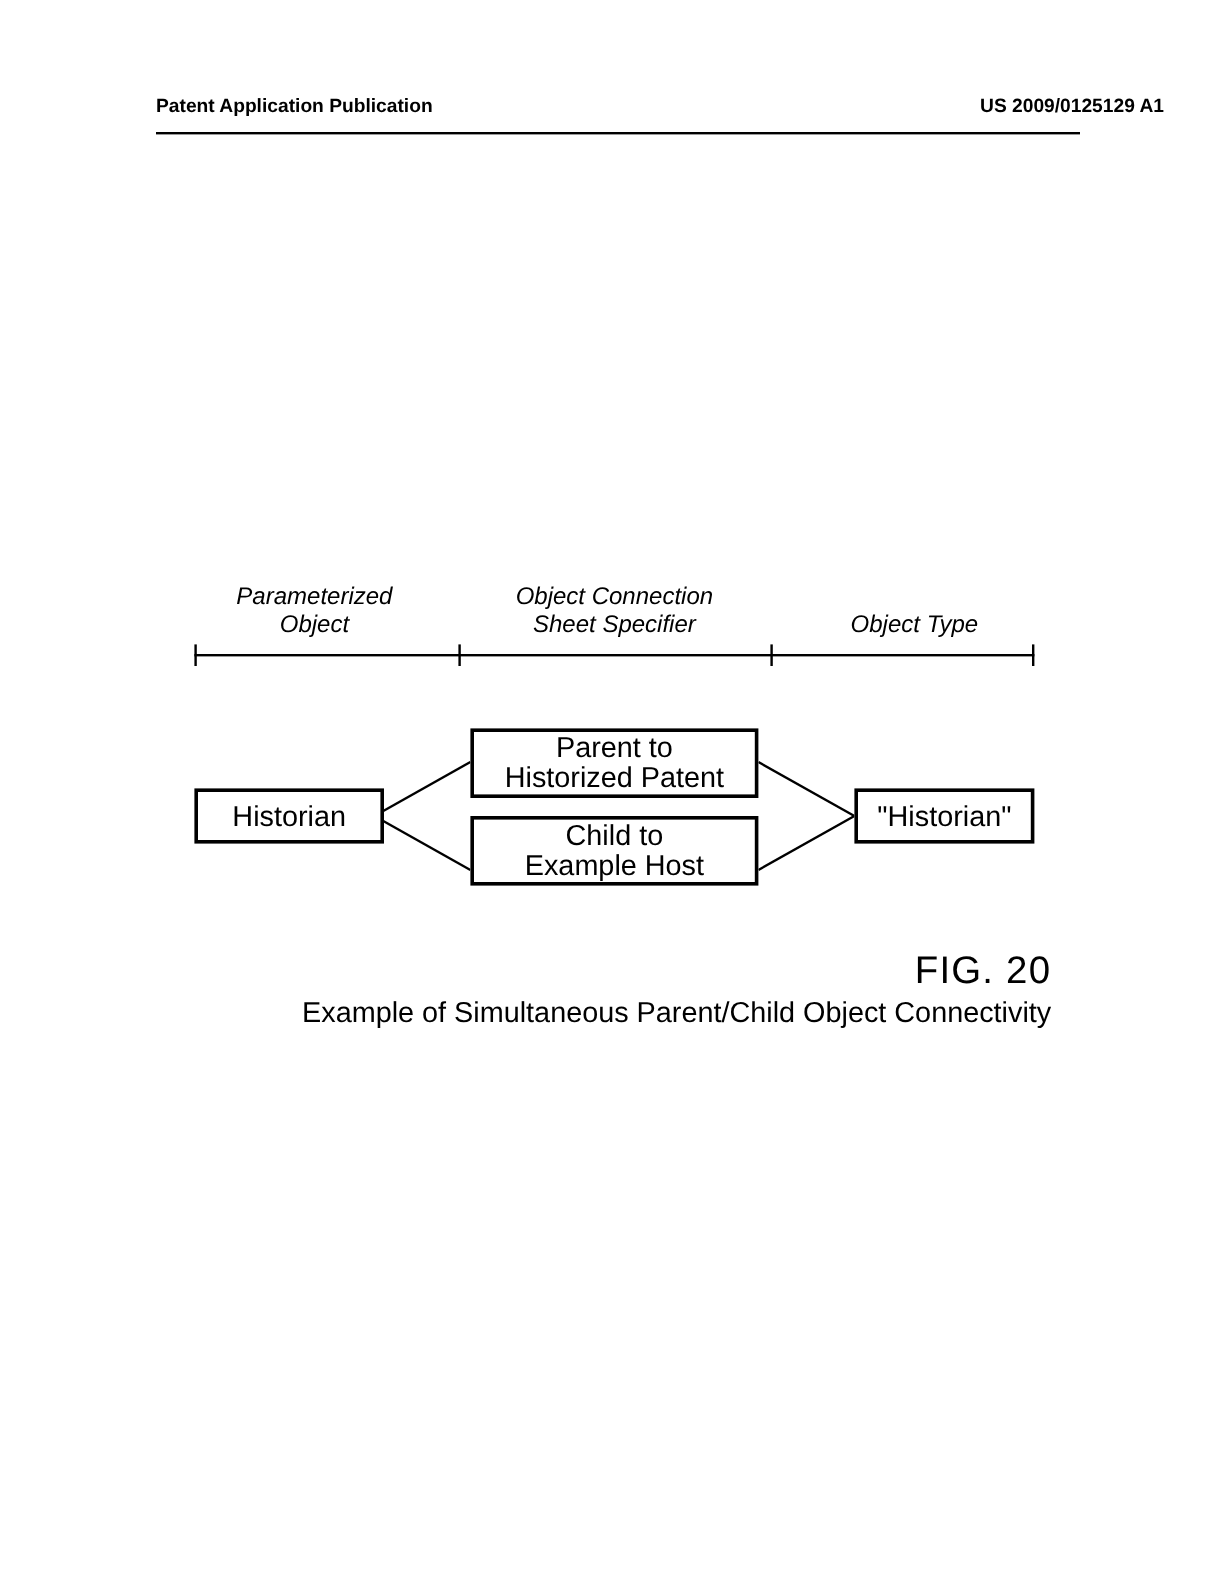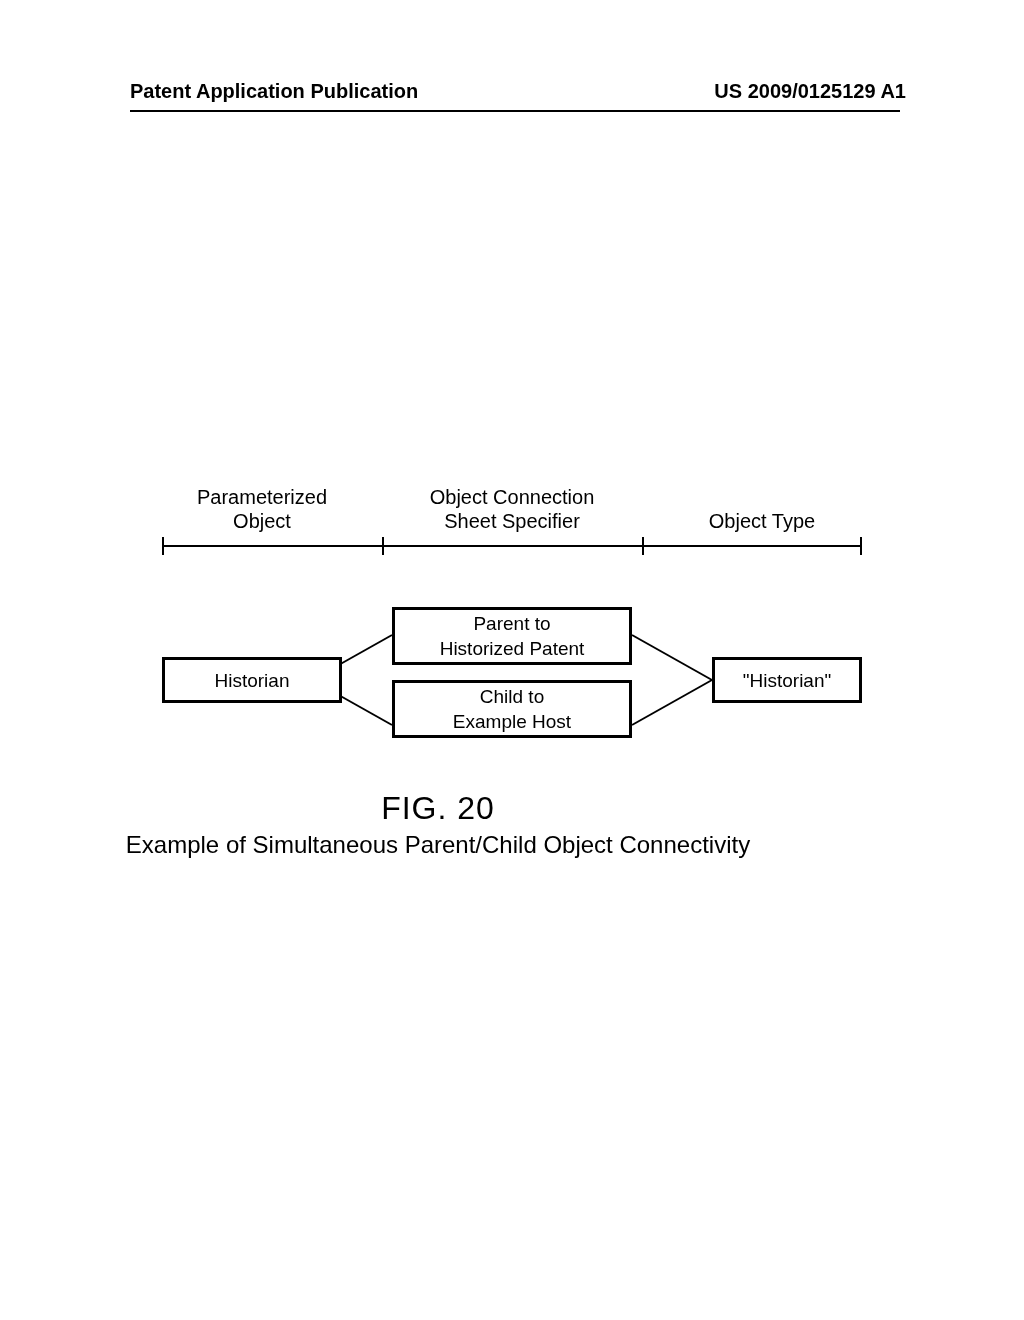--- a/index.html
+++ b/index.html
@@ -16,43 +16,44 @@
     width: 1024px;
     height: 1320px;
   }
   .header {
     position: absolute;
     top: 80px;
     left: 0;
     width: 1024px;
     display: flex;
     justify-content: space-between;
-    padding: 0 118px 0 130px;
+    padding: 0 54px 0 130px;
     box-sizing: border-box;
     font-weight: bold;
-    font-size: 20px;
+    font-size: 16px;
   }
   .header-rule {
     position: absolute;
     top: 110px;
     left: 130px;
     width: 770px;
     height: 0;
     border-top: 2px solid #000;
   }
   .diagram {
     position: absolute;
     top: 475px;
     left: 162px;
     width: 700px;
   }
   .col-labels {
     position: relative;
     width: 700px;
     height: 70px;
+    font-style: italic;
   }
   .col-label {
     position: absolute;
     text-align: center;
     font-size: 20px;
     line-height: 24px;
   }
   .bracket-line {
     position: absolute;
     top: 70px;
@@ -80,31 +81,31 @@
     height: 190px;
   }
   .box {
     position: absolute;
     border: 3px solid #000;
     background: #fff;
     display: flex;
     align-items: center;
     justify-content: center;
     text-align: center;
-    font-size: 19px;
+    font-size: 24px;
     line-height: 25px;
     box-sizing: border-box;
     padding: 4px 8px;
   }
   .fig-label {
     position: absolute;
     top: 790px;
     left: 0;
     width: 876px;
-    text-align: center;
+    text-align: right;
   }
   .fig-num {
     font-size: 32px;
     letter-spacing: 1px;
   }
   .fig-caption {
     font-size: 24px;
     margin-top: 4px;
   }
   svg.connectors {
@@ -154,21 +155,21 @@
     <div class="boxes">
       <svg class="connectors" viewBox="0 0 700 190">
 
         <line x1="150" y1="95" x2="230" y2="50" stroke="#000" stroke-width="2"></line>
         <line x1="150" y1="95" x2="230" y2="140" stroke="#000" stroke-width="2"></line>
 
         <line x1="470" y1="50" x2="550" y2="95" stroke="#000" stroke-width="2"></line>
         <line x1="470" y1="140" x2="550" y2="95" stroke="#000" stroke-width="2"></line>
       </svg>
 
-      <div class="box" style="left:0;top:72px;width:180px;height:46px;">
+      <div class="box" style="left:0;top:72px;width:158px;height:46px;">
         <span>Historian</span>
       </div>
 
       <div class="box" style="left:230px;top:22px;width:240px;height:58px;">
         <div>
           <div>Parent to</div>
           <div>Historized Patent</div>
         </div>
       </div>
 

